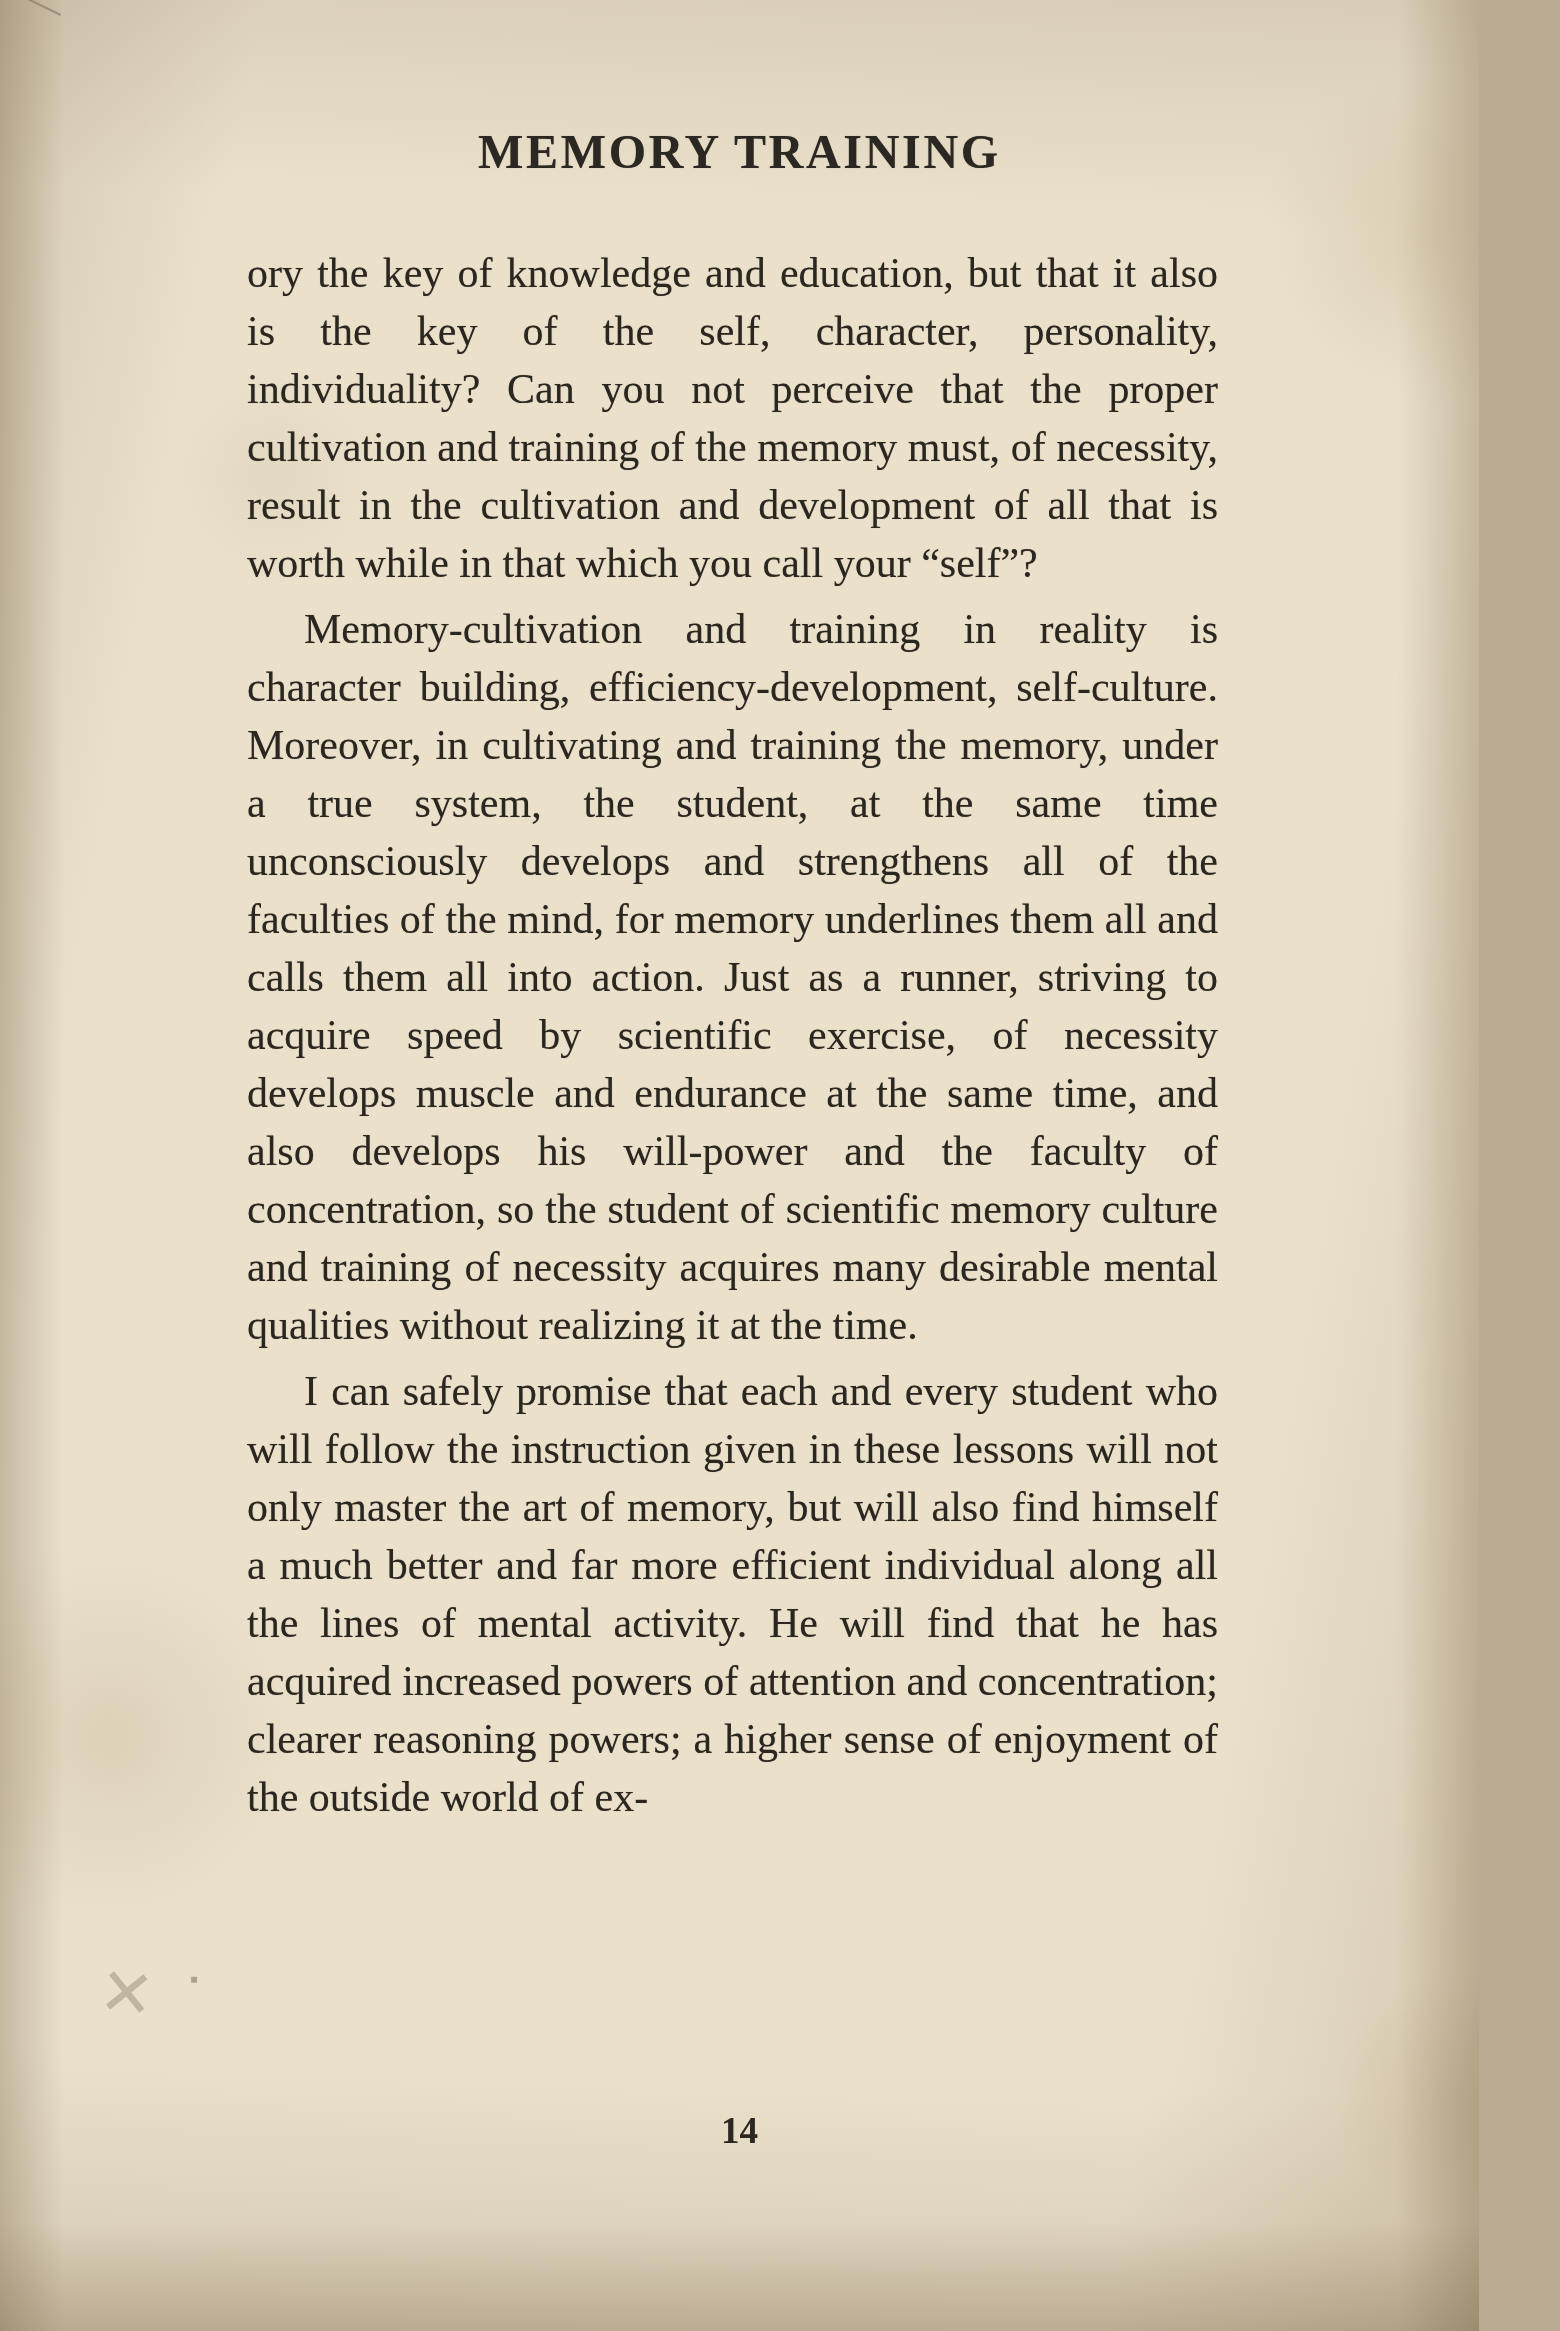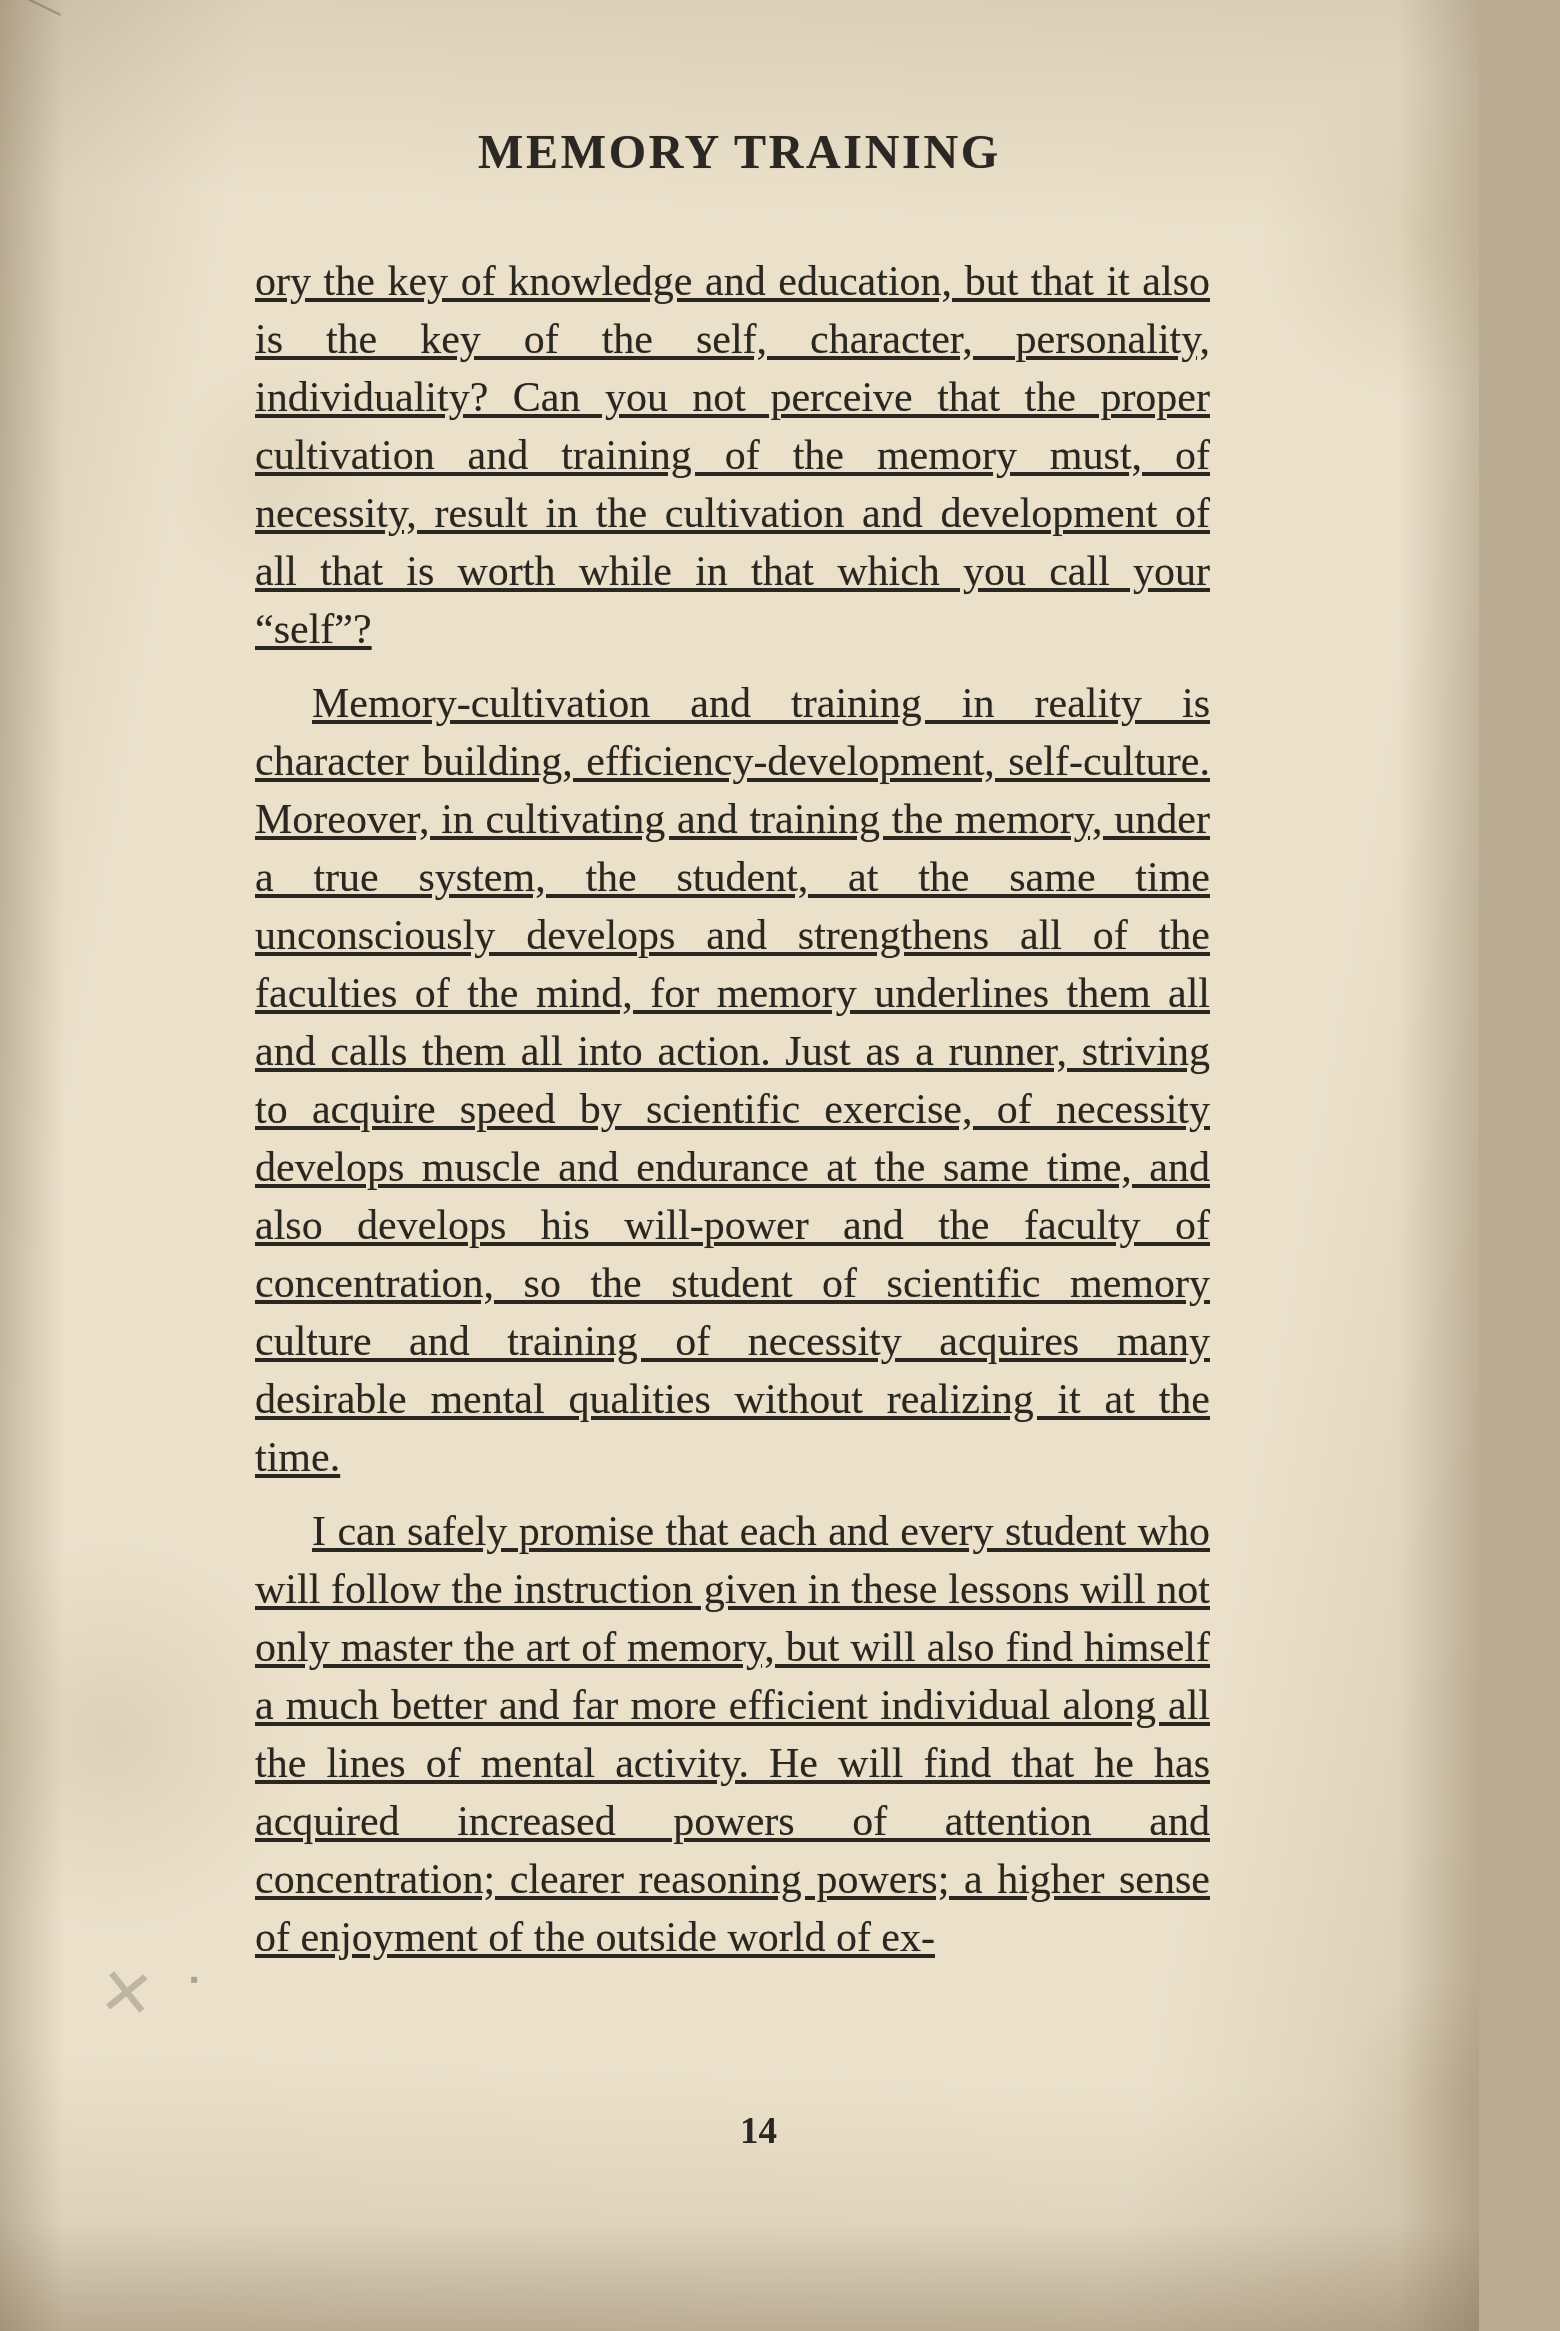--- a/index.html
+++ b/index.html
@@ -70,41 +70,39 @@
     width: 987px;
     color: #2a2620;
     font-size: 42px;
     line-height: 58px;
     text-align: justify;
     text-justify: inter-word;
     font-family: "Liberation Serif", serif;
     text-shadow: 0 0 0.9px rgba(45,38,30,0.35);
   }
   .textblock p {
-    margin: 16px;
-    text-decoration: underline;
+    margin: 8px;
   }
   .indent {
     text-indent: 57px;
   }
   .hang {
     text-indent: 0;
   }
 
   .folio {
     position: absolute;
     top: 2109px;
     left: 0;
     width: 100%;
     text-align: center;
     font-size: 37px;
     font-weight: 700;
     color: #2b2722;
     font-family: "Liberation Serif", serif;
-    padding-left: 19px;
   }
 
   
   .pencil-mark {
     position: absolute;
     z-index: 4;
     color: rgba(90,80,65,0.55);
     font-family: "Liberation Serif", serif;
     pointer-events: none;
   }

